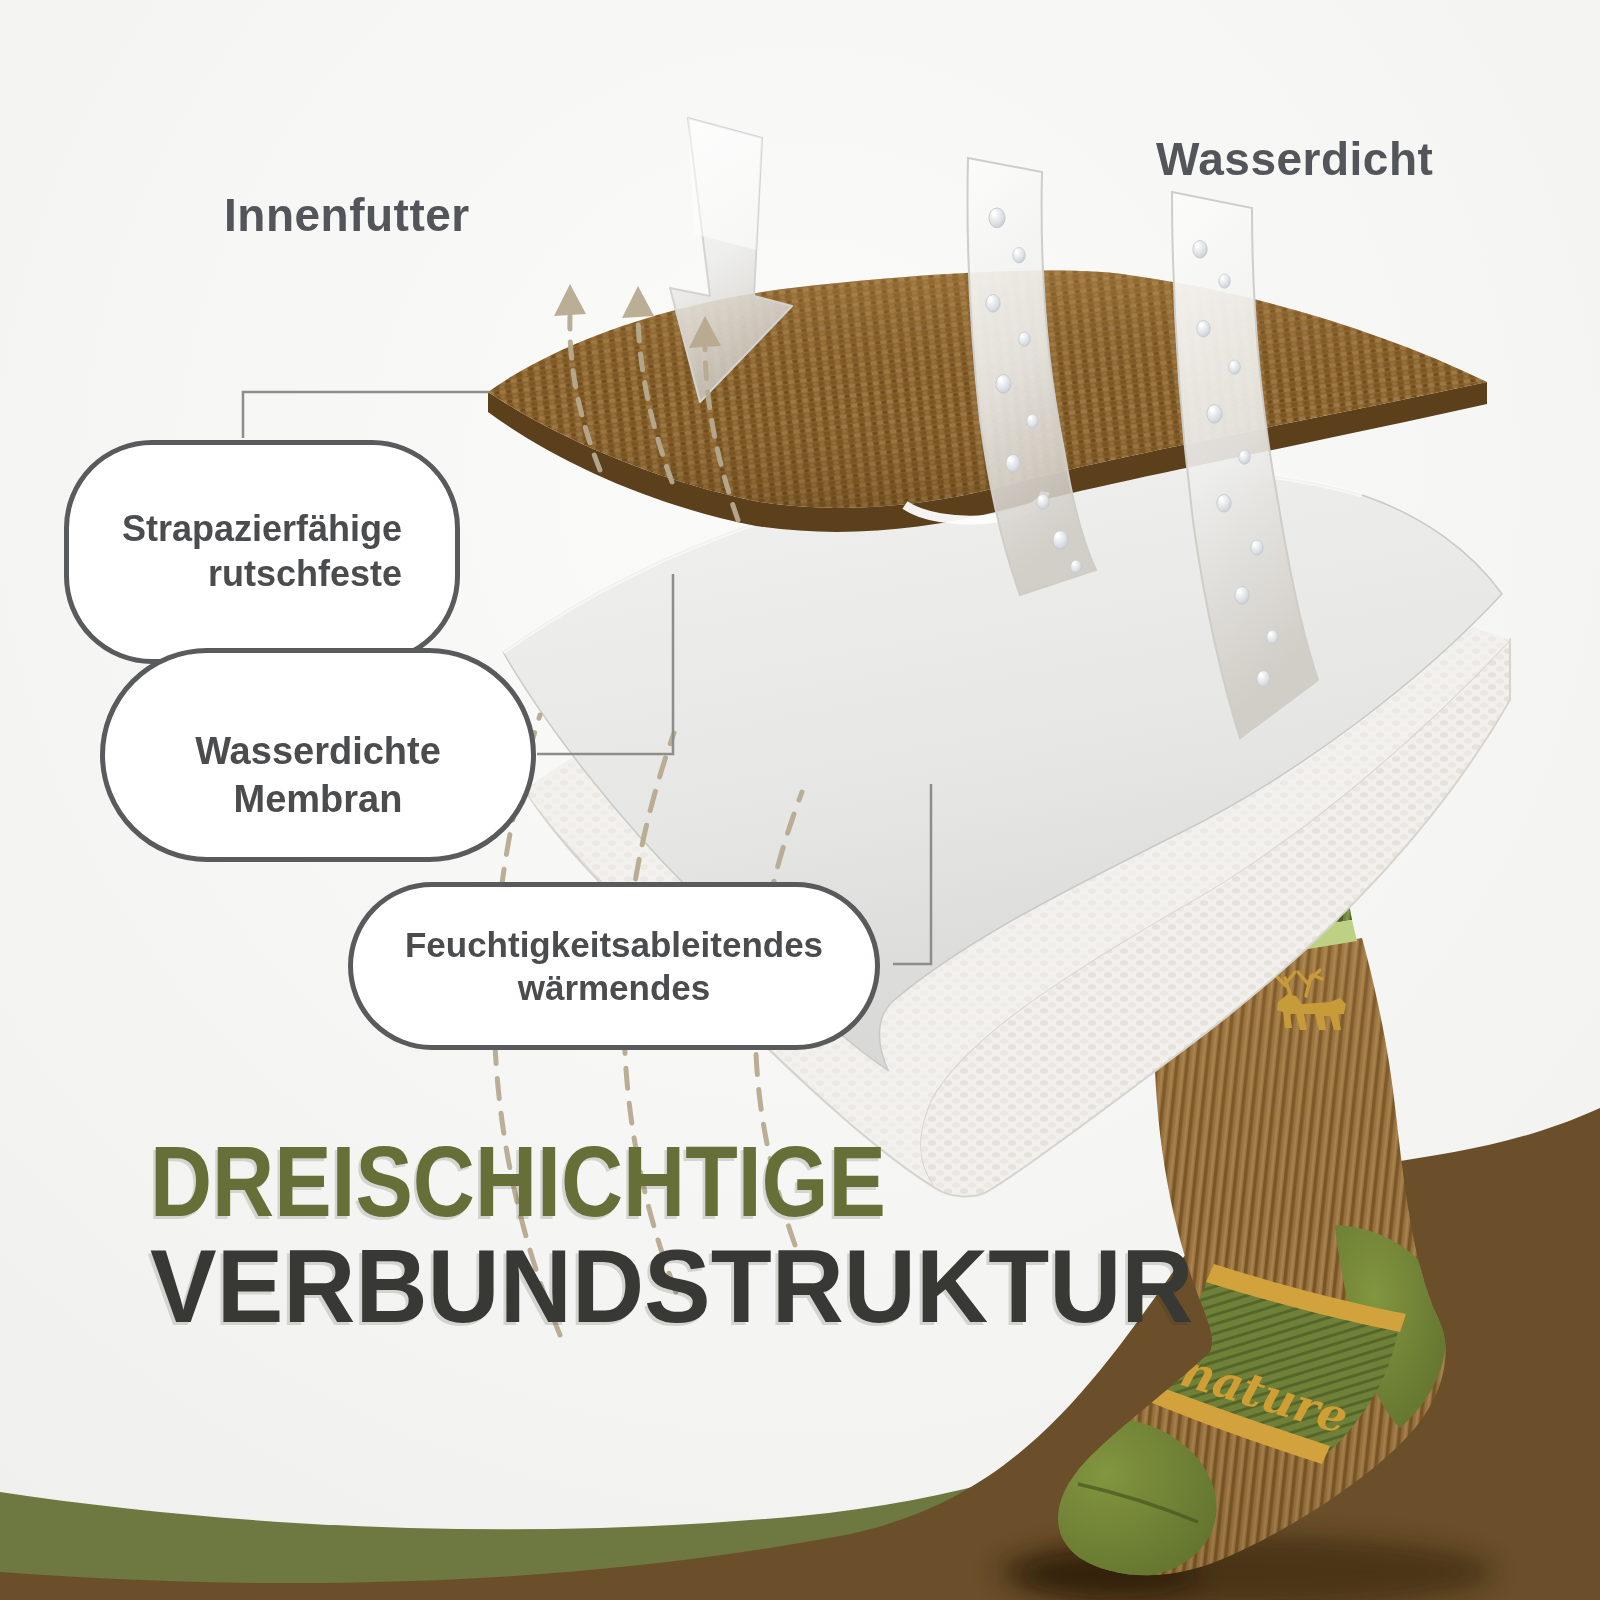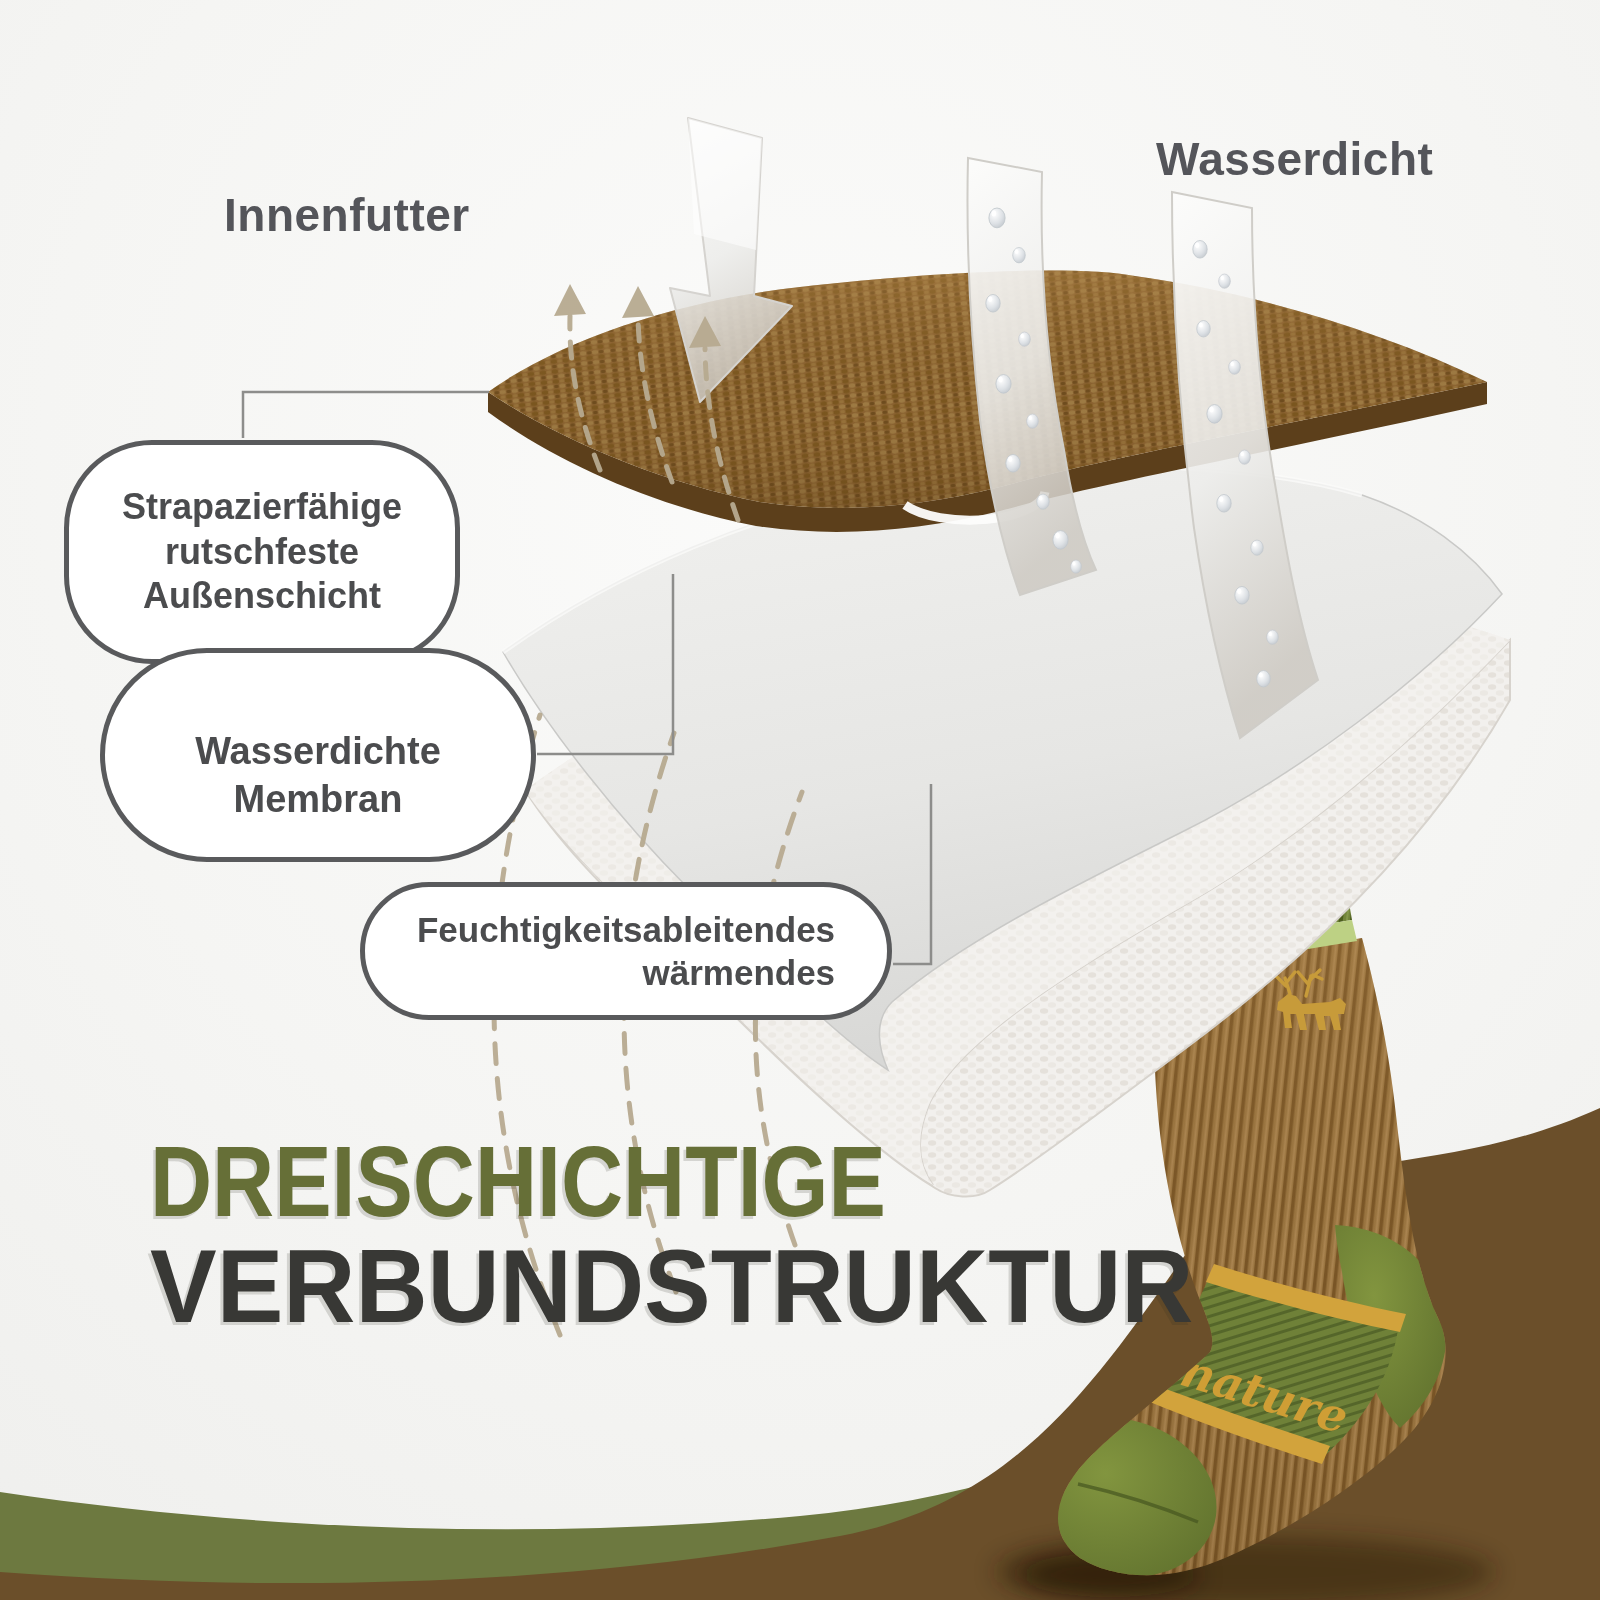--- a/index.html
+++ b/index.html
@@ -23,25 +23,25 @@
   .headline-line{
     position:absolute;font-weight:800;white-space:nowrap;z-index:3;
     transform-origin:left top;letter-spacing:0px;
     text-shadow:-3px 3px 0 rgba(45,45,32,0.16);
   }
   #headline1{left:150px;top:1124px;font-size:100px;color:#666f37;transform:scaleX(0.86);}
   #headline2{left:150px;top:1228px;font-size:103px;color:#383835;transform:scaleX(0.97);}
   #label-windproof{left:616px;top:74px;}
   #label-waterproof{left:1156px;top:132px;}
   #label-breathable{left:224px;top:188px;}
-  #callout-outer{left:64px;top:440px;width:396px;height:224px;border-radius:88px;}
+  #callout-outer{left:64px;top:440px;width:396px;height:224px;border-radius:88px;text-align:right;}
   #callout-outer .txt{font-size:36px;}
   #callout-membrane{left:100px;top:648px;width:436px;height:214px;border-radius:108px;}
   #callout-membrane .txt{font-size:38px;margin-top:41px;}
-  #callout-lining{left:360px;top:882px;width:532px;height:138px;border-radius:92px;text-align:right;}
+  #callout-lining{left:348px;top:882px;width:532px;height:168px;border-radius:92px;}
   #callout-lining .txt{font-size:35px;}
 </style>
 </head>
 <body>
 
 <div class="stage">
 
   <svg class="art" width="1600" height="1600" viewBox="0 0 1600 1600">
     <defs>
       <pattern id="pWeave" width="12" height="10" patternUnits="userSpaceOnUse" patternTransform="rotate(-6)">
@@ -281,21 +281,20 @@
     </g>
   </svg>
 
   <div class="feature-label" id="label-waterproof">Wasserdicht</div>
   <div class="feature-label" id="label-breathable">Innenfutter</div>
 
   <div class="callout" id="callout-outer">
     <div class="txt">
       <span>Strapazierfähige</span>
       <span>rutschfeste</span>
-      <span>Außenschicht</span>
     </div>
   </div>
   <div class="callout" id="callout-membrane">
     <div class="txt">
       <span>Wasserdichte</span>
       <span>Membran</span>
     </div>
   </div>
   <div class="callout" id="callout-lining">
     <div class="txt">

